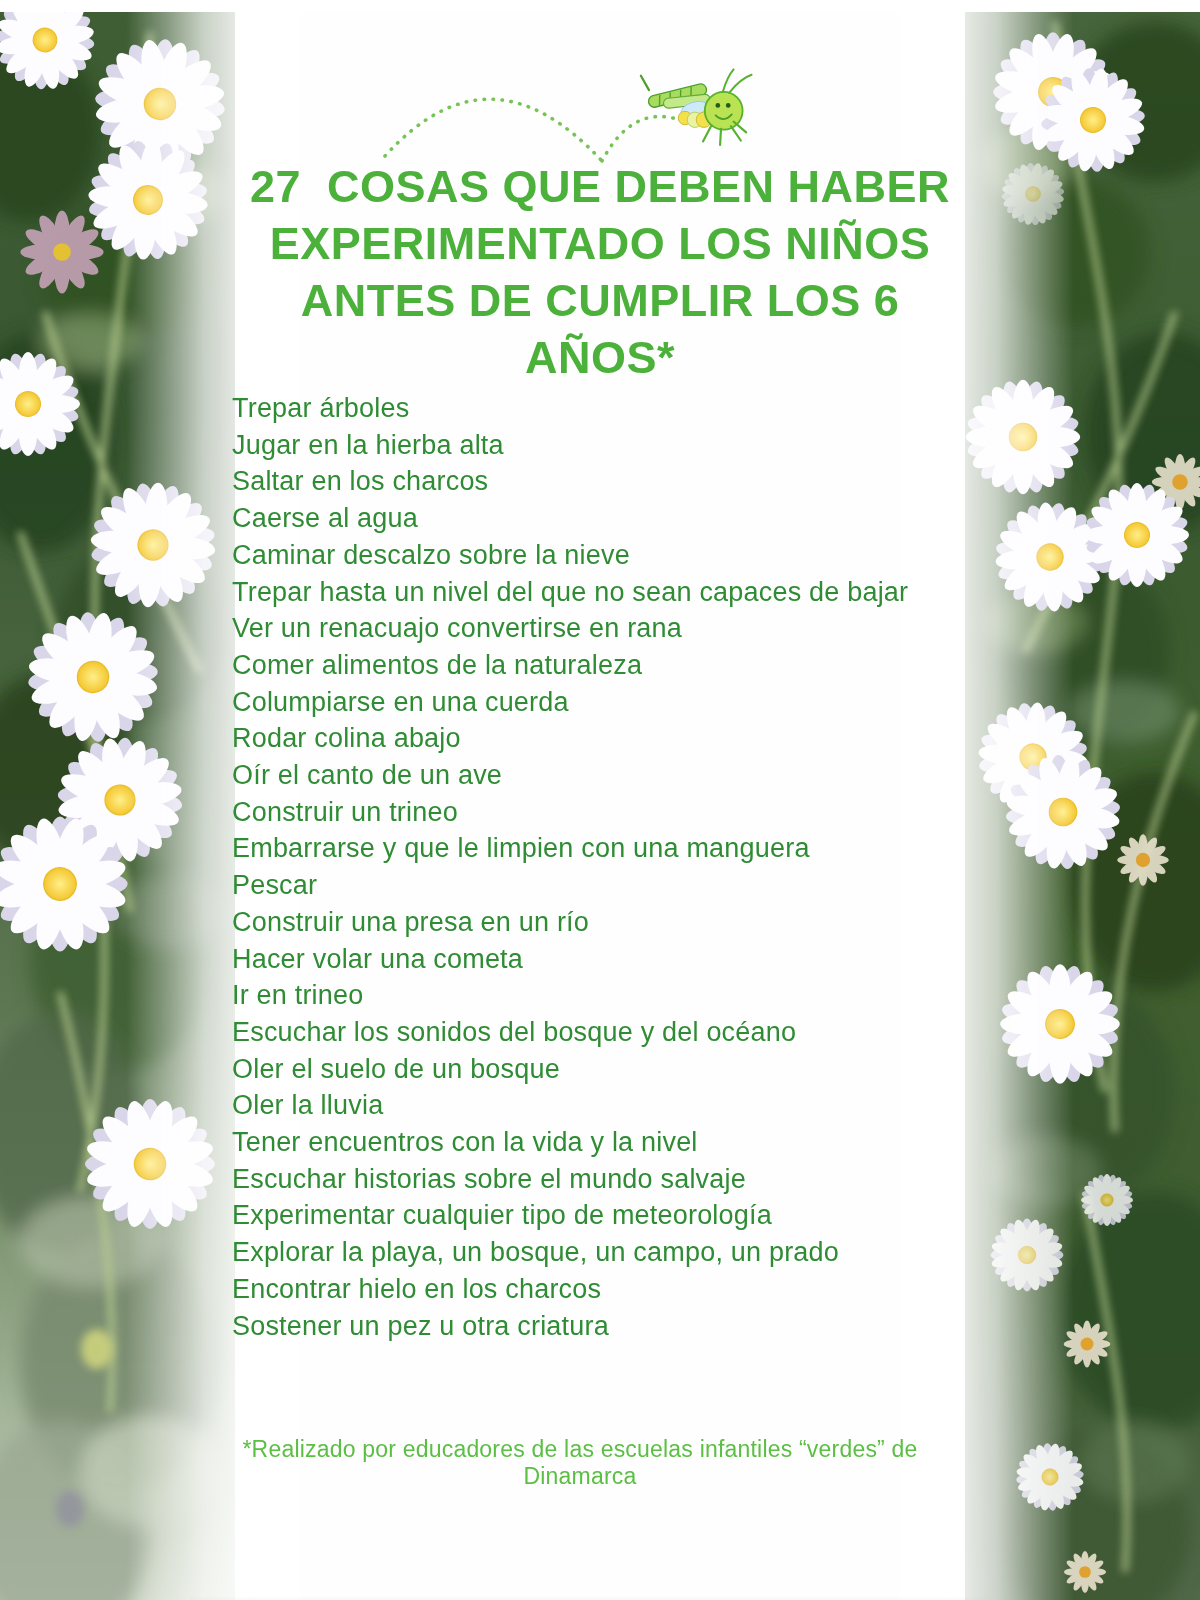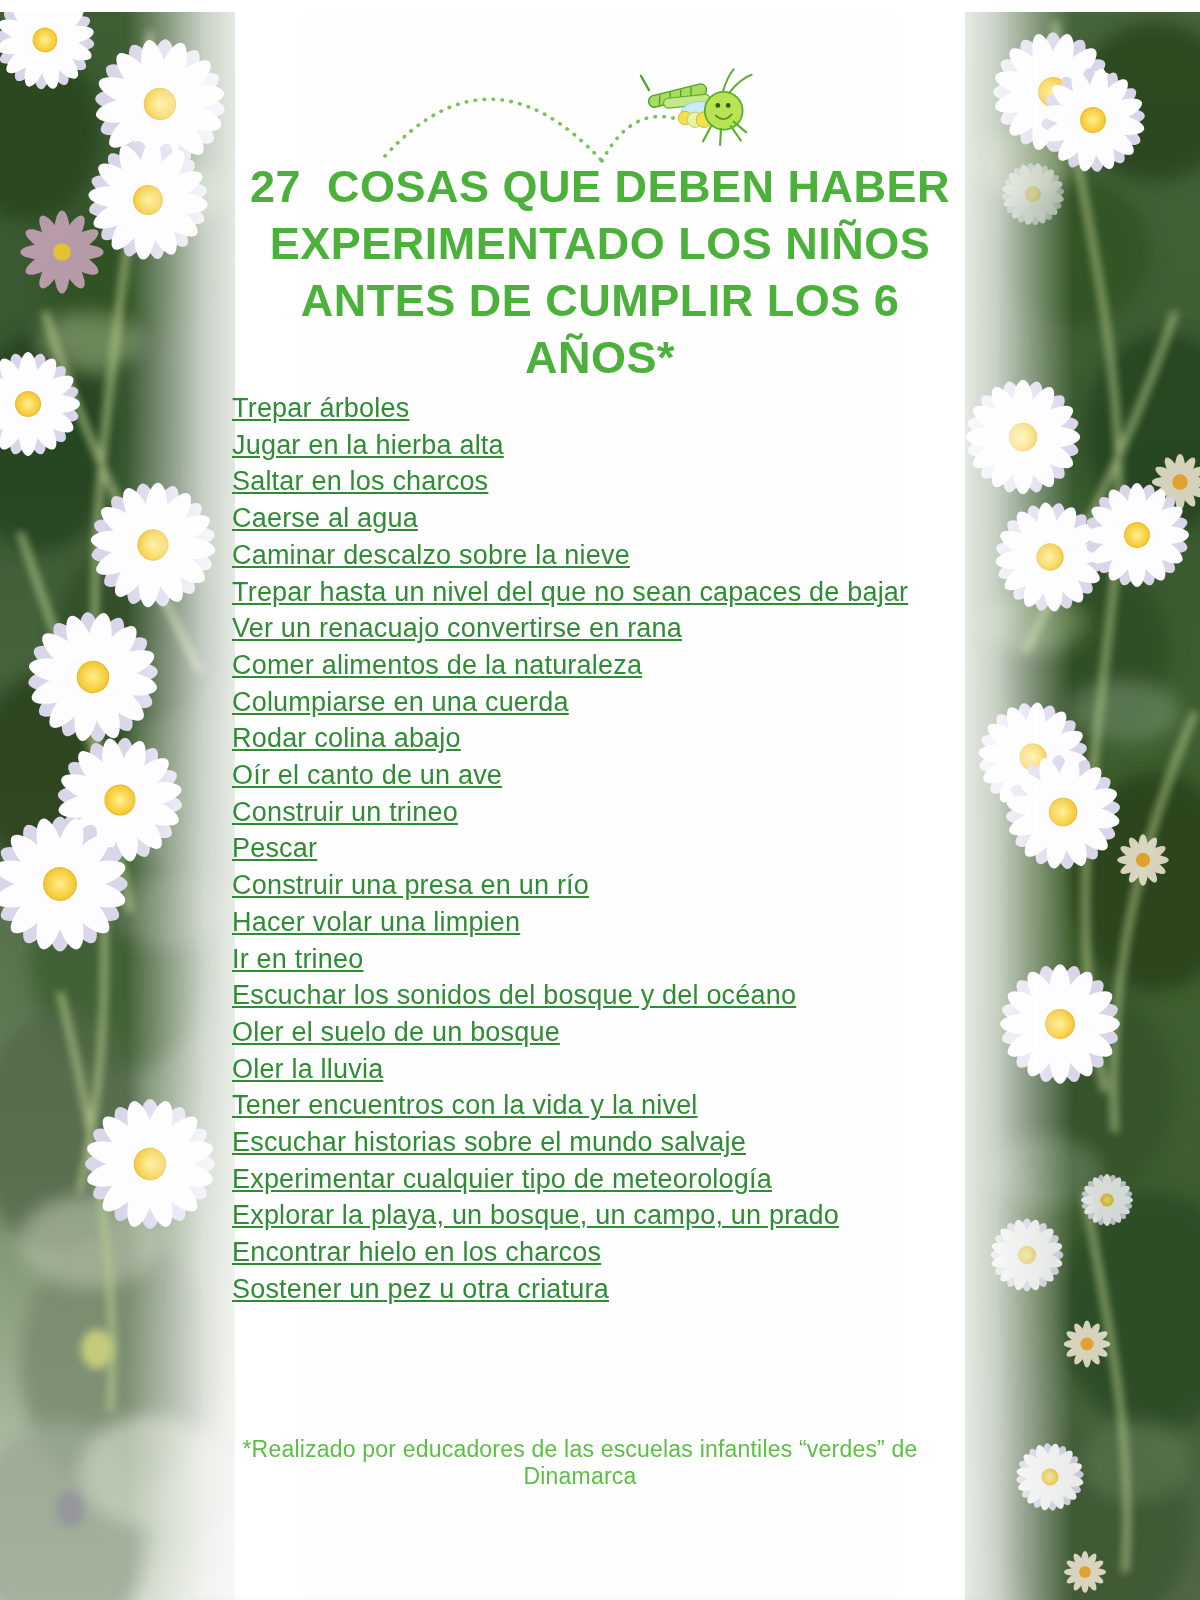--- a/index.html
+++ b/index.html
@@ -18,21 +18,21 @@
     background:linear-gradient(to left,rgba(255,255,255,0) 42%,rgba(255,255,255,.72) 68%,#fff 88%);}
   .hop{position:absolute;left:330px;top:48px;width:460px;height:140px;z-index:3;}
   .title{
     position:absolute;left:225px;top:146px;width:750px;z-index:3;
     text-align:center;color:#4cb13b;font-size:45px;line-height:57px;
     font-weight:bold;letter-spacing:.5px;
   }
   .title-line{white-space:pre-wrap;}
   .list{
     position:absolute;left:232px;top:378px;width:740px;z-index:3;
-    color:#2f8c34;font-size:27px;line-height:36.7px;letter-spacing:.2px;text-decoration:underline;
+    color:#2f8c34;font-size:27px;line-height:36.7px;letter-spacing:.2px;
   }
   .footnote{
     position:absolute;left:215px;top:1424px;width:730px;z-index:3;
     text-align:center;color:#5abf43;font-size:23px;letter-spacing:.2px;
   }
   .bottom-haze{
     position:absolute;left:190px;right:190px;bottom:0;height:16px;z-index:2;
     background:linear-gradient(to top,rgba(205,205,214,.5),rgba(205,205,214,0));
   }
 </style>
@@ -239,26 +239,27 @@
 
       <div class="list-item">Columpiarse en una cuerda</div>
 
       <div class="list-item">Rodar colina abajo</div>
 
       <div class="list-item">Oír el canto de un ave</div>
 
       <div class="list-item">Construir un trineo</div>
 
 
+      <div class="list-item">Embarrarse y que le limpien con una manguera</div>
 
       <div class="list-item">Pescar</div>
 
       <div class="list-item">Construir una presa en un río</div>
 
-      <div class="list-item">Hacer volar una limpien</div>
+      <div class="list-item">Hacer volar una cometa</div>
 
       <div class="list-item">Ir en trineo</div>
 
       <div class="list-item">Escuchar los sonidos del bosque y del océano</div>
 
       <div class="list-item">Oler el suelo de un bosque</div>
 
       <div class="list-item">Oler la lluvia</div>
 
       <div class="list-item">Tener encuentros con la vida y la nivel</div>

